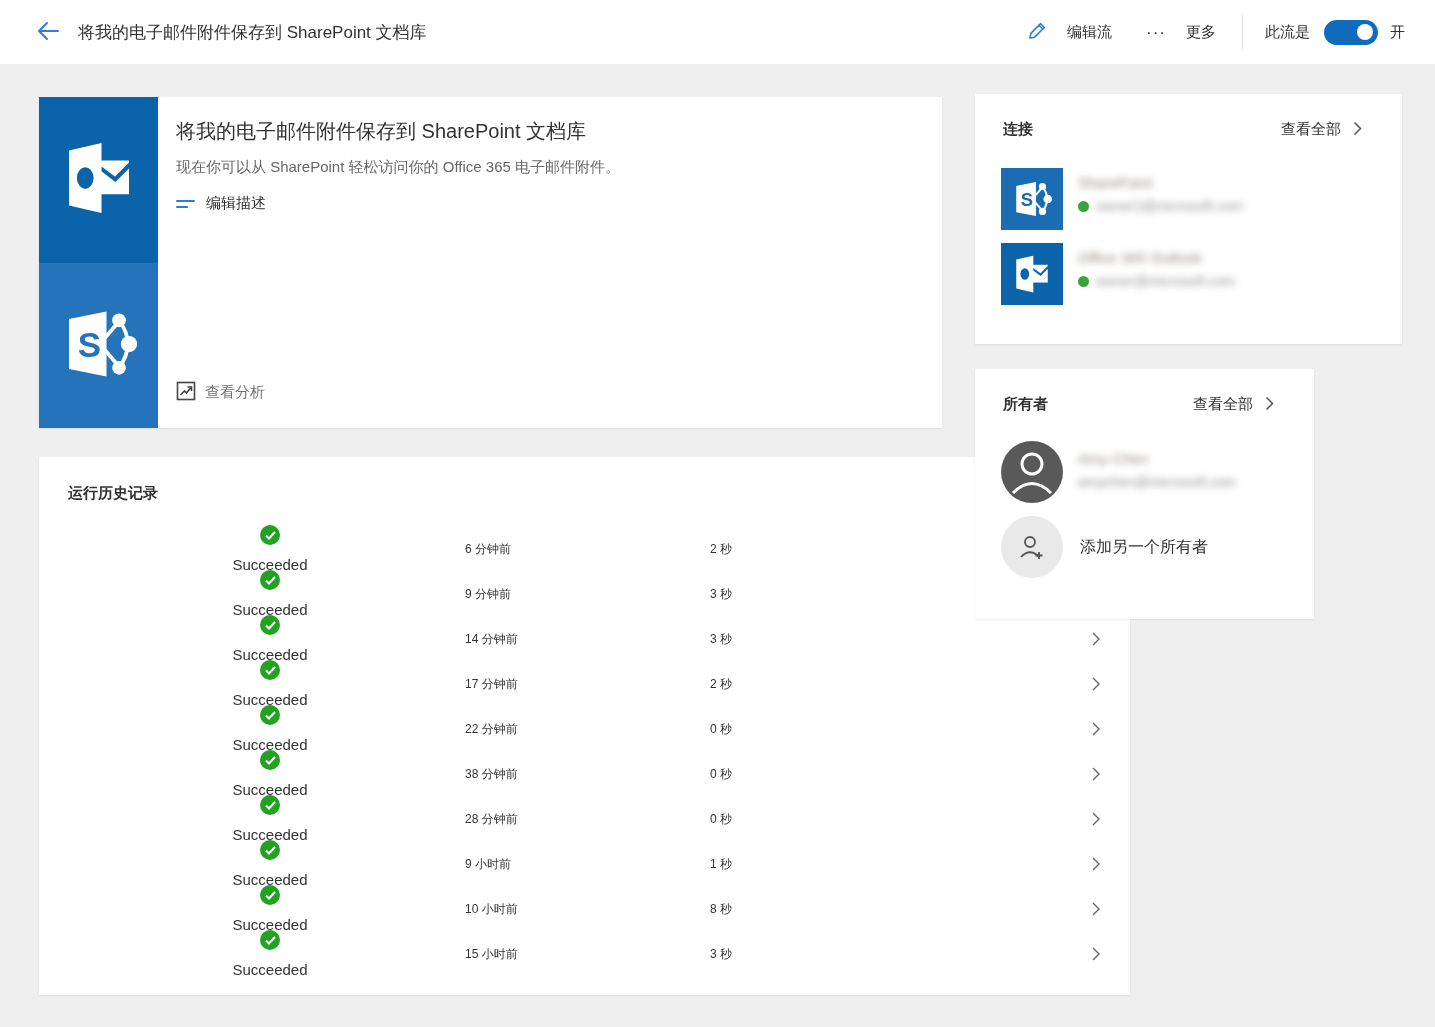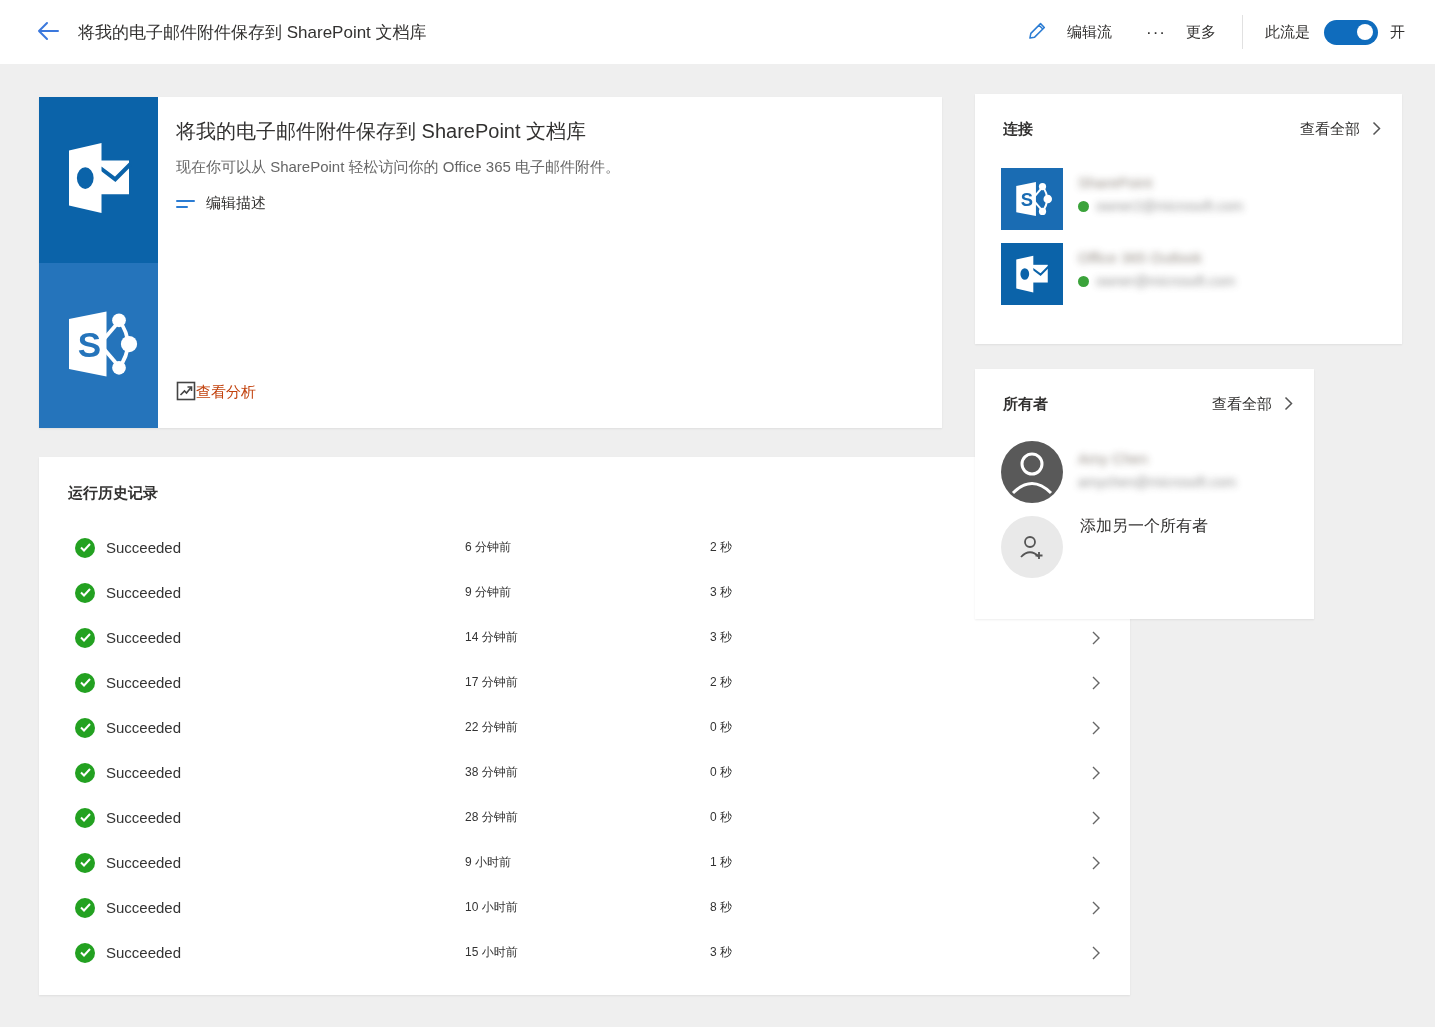--- a/index.html
+++ b/index.html
@@ -38,59 +38,59 @@
   .flow-info { position:absolute; left:137px; top:21px; right:30px; }
   .flow-title { font-size:20px; font-weight:400; color:#323130; }
   .flow-desc { font-size:15px; color:#666; margin-top:13px; }
   .edit-desc { display:flex; align-items:center; gap:11px; margin-top:17px; cursor:pointer;
                background:none; border:none; font-family:inherit; font-size:15px; color:#323130; padding:0; }
   .lines-icon { display:inline-flex; flex-direction:column; gap:4px; width:19px; }
   .lines-icon i { display:block; height:2px; background:#2b7cd3; border-radius:1px; }
   .lines-icon i:first-child { width:19px; }
   .lines-icon i:last-child { width:12px; }
   .view-analytics { position:absolute; left:137px; bottom:24px; display:flex; align-items:center;
-                    background:none; border:none; font-family:inherit; font-size:15px;
-                    color:#c2410c; cursor:pointer; padding:0; }
+                    gap:9px; background:none; border:none; font-family:inherit; font-size:15px;
+                    color:#737373; cursor:pointer; padding:0; }
 
   
   .run-card { left:39px; top:393px; width:1091px; height:538px; }
   .card-head { display:flex; align-items:center; justify-content:space-between;
                padding:27px 30px 0 29px; }
   .card-head-title { font-size:15px; font-weight:700; color:#323130; }
   .see-all { display:flex; align-items:center; gap:12px; background:none; border:none;
              font-family:inherit; font-size:15px; color:#323130; cursor:pointer; padding:0; }
   .run-rows { margin-top:22px; }
   .run-row { display:grid; grid-template-columns:390px 245px 1fr 18px; align-items:center;
              height:45px; padding:0 30px 0 36px; cursor:pointer; }
-  .run-status { display:flex; align-items:center; gap:11px; font-size:15px; color:#333; }
+  .run-status { display:flex; align-items:center; gap:11px; font-size:15px; color:#333;flex-direction:column; }
   .run-time, .run-duration { font-size:12px; color:#333; }
   .row-chevron { display:flex; justify-content:flex-end; }
 
   
   .conn-card { left:975px; top:30px; width:427px; height:250px; }
   .owners-card { left:975px; top:305px; width:339px; height:250px; }
-  .rc-head { display:flex; align-items:center; justify-content:space-between; padding:26px 21px 0 28px; }
+  .rc-head { display:flex; align-items:center; justify-content:space-between; padding:26px 40px 0 28px; }
 
   .conn-item { position:absolute; left:26px; display:flex; cursor:pointer; }
   .conn-item-1 { top:74px; } .conn-item-2 { top:149px; }
   .conn-tile { width:62px; height:62px; display:flex; align-items:center; justify-content:center; }
   .conn-tile.sp { background:#1a6cb3; } .conn-tile.ol { background:#0b63a9; }
   .conn-text { margin-left:15px; padding-top:6px; }
   .conn-name { font-size:15px; color:#8a8178; }
   .conn-account { display:flex; align-items:center; gap:7px; margin-top:7px; font-size:14px; color:#8a8a8a; }
   .presence-dot { width:11px; height:11px; border-radius:50%; background:#3ba33b; flex:none; }
   .masked { filter:blur(3.5px); opacity:.9; user-select:none; }
 
   .owner-item { position:absolute; left:26px; top:72px; display:flex; }
   .avatar { width:62px; height:62px; border-radius:50%; background:#595959;
             display:flex; align-items:center; justify-content:center; flex:none; }
   .owner-text { margin-left:15px; padding-top:9px; }
   .owner-name { font-size:15px; color:#8a8178; }
   .owner-email { font-size:14px; color:#8a8a8a; margin-top:7px; }
-  .add-owner { position:absolute; left:26px; top:147px; display:flex; align-items:flex-start;
+  .add-owner { position:absolute; left:26px; top:147px; display:flex; align-items:center;
                background:none; border:none; font-family:inherit; cursor:pointer; padding:0; }
   .add-circle { width:62px; height:62px; border-radius:50%; background:#e9e9e9;
                 display:flex; align-items:center; justify-content:center; flex:none; }
   .add-owner-label { font-size:16px; color:#323130; margin-left:17px; }
 
   .succ-icon { width:20px; height:20px; border-radius:50%; background:#23a121;
                display:flex; align-items:center; justify-content:center; flex:none; }
 </style>
 </head>
 <body>

